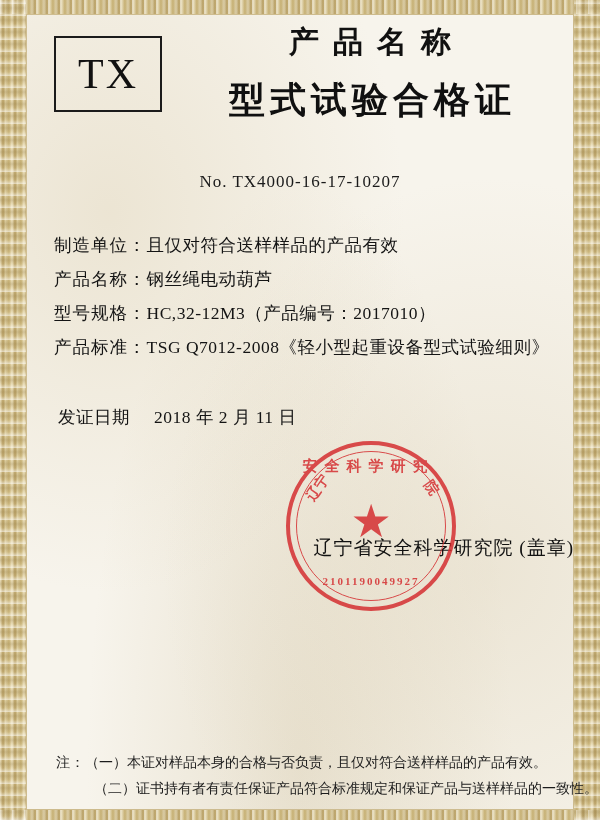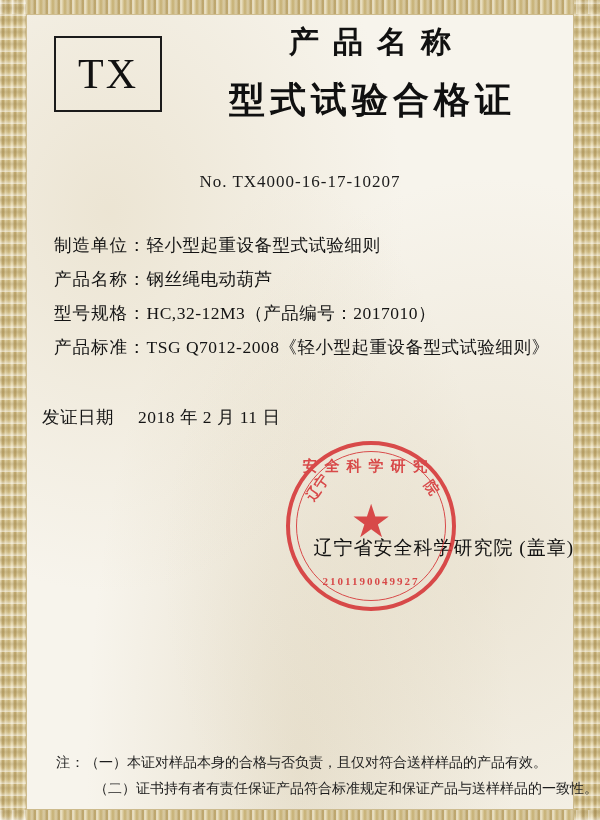--- a/index.html
+++ b/index.html
@@ -154,21 +154,21 @@
     padding-right: 30px;
     font-size: 17.5px;
     color: #141414;
     line-height: 1.9;
     text-indent: 36px;
     text-align: justify;
   }
 
   .issue-date {
     margin-top: 40px;
-    padding-left: 16px;
+    padding-left: 32px;
     font-size: 17.5px;
     color: #141414;
     letter-spacing: 0.5px;
   }
   .issue-date .date-value {
     margin-left: 24px;
   }
 
   
   .seal-area {
@@ -282,21 +282,21 @@
       <div class="titles">
         <div class="title-main">产品名称</div>
         <div class="title-sub">型式试验合格证</div>
       </div>
     </div>
 
     <div class="cert-number">No. TX4000-16-17-10207</div>
 
     <div class="fields">
       <div class="field-row">
-        <span class="field-label">制造单位：</span><span class="field-value">轻小型起重设备型式试验细则</span>
+        <span class="field-label">制造单位：</span><span class="field-value">且仅对符合送样样品的产品有效</span>
       </div>
       <div class="field-row">
         <span class="field-label">产品名称：</span><span class="field-value">钢丝绳电动葫芦</span>
       </div>
       <div class="field-row">
         <span class="field-label">型号规格：</span><span class="field-value">HC,32-12M3（产品编号：2017010）</span>
       </div>
       <div class="field-row">
         <span class="field-label">产品标准：</span><span class="field-value">TSG Q7012-2008《轻小型起重设备型式试验细则》</span>
       </div>

